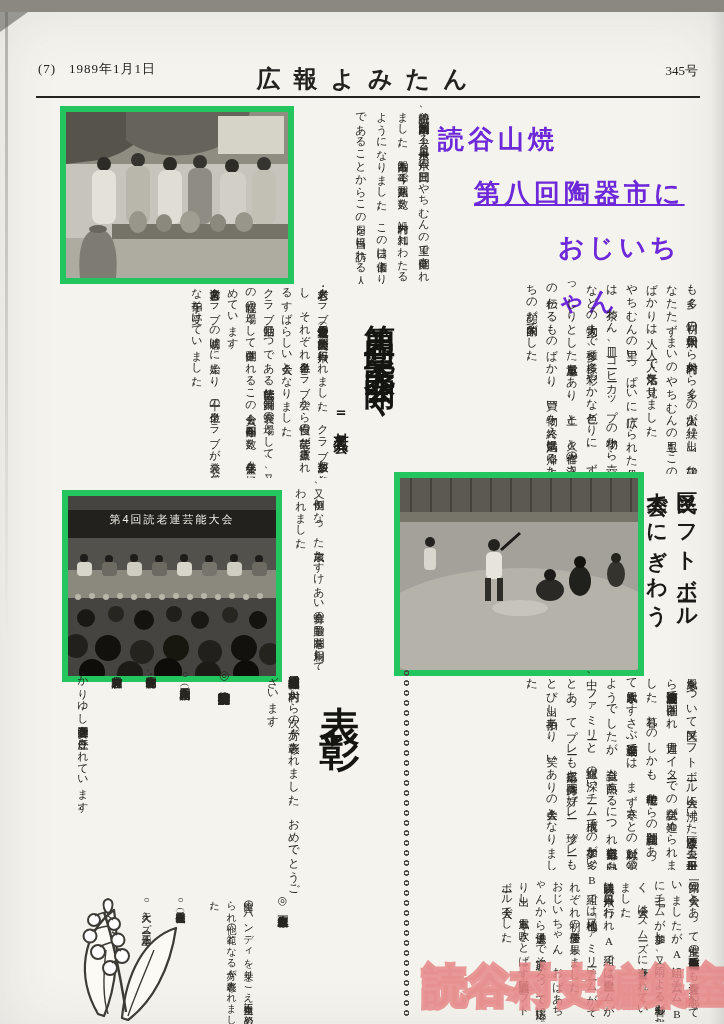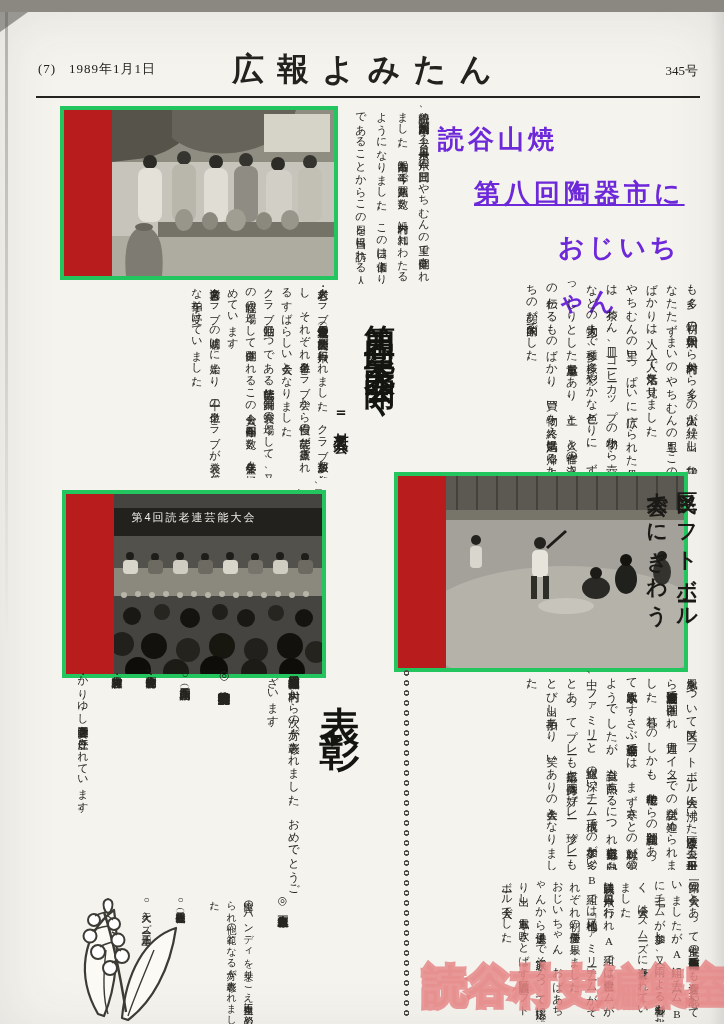--- a/index.html
+++ b/index.html
@@ -11,22 +11,22 @@
   }
   .edge-left{position:absolute;left:5px;top:0;width:3px;height:62%;
     background:linear-gradient(#6f6d66,rgba(110,108,100,0));opacity:.45;}
   .edge-right{position:absolute;right:0;top:0;width:14px;height:100%;
     background:linear-gradient(to left,rgba(0,0,0,.07),rgba(0,0,0,0));}
   .corner-mark{position:absolute;left:0;top:0;width:0;height:0;
     border-top:20px solid rgba(88,86,80,.55);border-right:28px solid transparent;}
 
   
   .hdr-date{position:absolute;left:38px;top:48px;font-size:13px;letter-spacing:1px;}
-  .hdr-title{position:absolute;left:0;right:0;top:36px;text-align:center;
-    font-size:32px;font-weight:700;letter-spacing:13px;text-indent:13px;}
+  .hdr-title{position:absolute;left:0;right:0;top:51px;text-align:center;
+    font-size:24px;font-weight:700;letter-spacing:13px;text-indent:13px;}
   .hdr-issue{position:absolute;right:26px;top:50px;font-size:13px;}
   .rule{position:absolute;background:#24231f;}
   .hdr-rule{left:36px;top:84px;width:664px;height:2px;}
   .ftr-rule{left:52px;top:1012px;width:656px;height:2px;}
 
   
   .vtext{writing-mode:vertical-rl;text-orientation:upright;white-space:pre-line;
     position:absolute;overflow:hidden;line-height:20px;font-size:11.5px;color:#26251f;}
   .vtext p{margin:0;}
   .lead{left:286px;top:92px;width:148px;height:180px;font-size:11px;line-height:21px;}
@@ -57,21 +57,21 @@
     writing-mode:vertical-rl;text-orientation:upright;
     font-family:"Liberation Sans","DejaVu Sans",sans-serif;font-weight:700;
     font-size:40px;letter-spacing:22px;color:#141411;}
   .comm-intro{left:234px;top:656px;width:70px;height:226px;line-height:21px;}
   .comm-a1title{left:212px;top:656px;width:22px;height:226px;font-size:12px;font-weight:700;}
   .comm-a1list{left:78px;top:656px;width:132px;height:232px;font-size:11px;line-height:17px;}
   .comm-a2{left:118px;top:882px;width:190px;height:132px;font-size:10px;line-height:17px;}
   .comm-a2 .bold{font-weight:700;font-size:11px;}
 
   
-  .photo{position:absolute;border:4px solid #22c55e;background:#b91c1c;overflow:hidden;padding-left:48px;}
+  .photo{position:absolute;border:6px solid #22c55e;background:#701a75;overflow:hidden;}
   .photo svg{display:block;}
   .ph-pottery{left:60px;top:94px;width:222px;height:166px;}
   .ph-stage{left:62px;top:478px;width:208px;height:180px;}
   .ph-softball{left:394px;top:460px;width:238px;height:192px;}
   .stage-banner{position:absolute;left:0;top:16px;width:100%;text-align:center;
     color:#efeee6;font-size:11px;letter-spacing:2px;
     font-family:"Liberation Sans","DejaVu Sans",sans-serif;}
 
   
   .chain{position:absolute;left:402px;top:656px;width:9px;height:352px;

